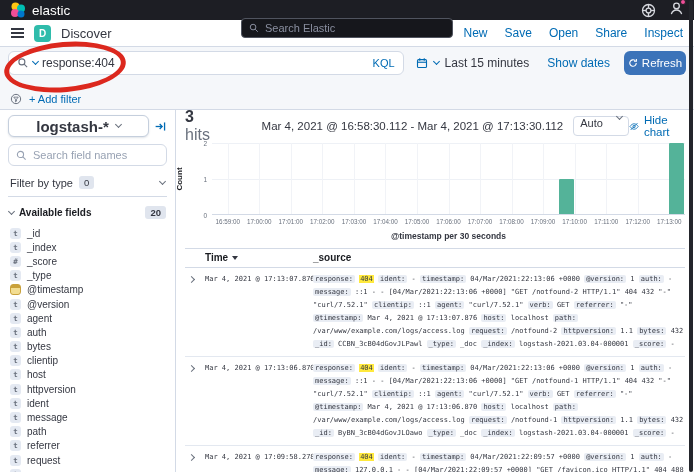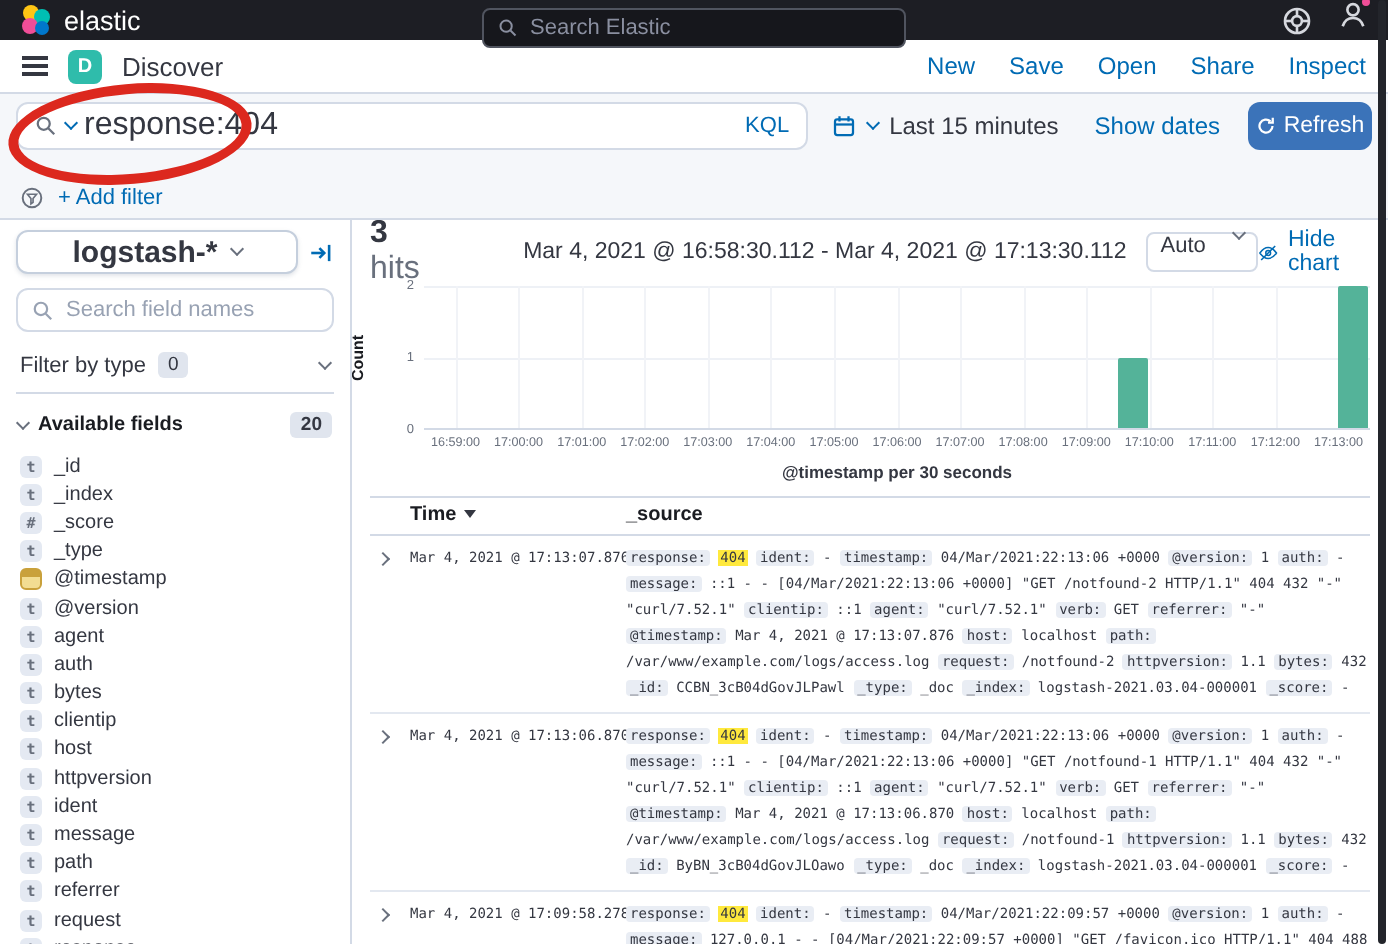--- a/index.html
+++ b/index.html
@@ -3,21 +3,21 @@
 <meta charset="utf-8">
 <style>
   * { box-sizing:border-box; margin:0; padding:0; }
   html,body { width:694px; height:472px; overflow:hidden; }
   body { font-family:"Liberation Sans",sans-serif; background:#fff; position:relative; color:#343741; }
   .screen { width:694px; height:472px; position:relative; overflow:hidden; }
 
   
   .topbar { height:20px; background:#1d1e24; display:flex; align-items:center; padding:0 10px; position:relative; }
   .brand { display:flex; align-items:center; gap:6px; color:#fff; font-size:13.5px; }
-  .gsearch { position:absolute; left:50%; transform:translateX(-50%); top:4px; width:212px; height:20px;
+  .gsearch { position:absolute; left:50%; transform:translateX(-50%); top:18px; width:212px; height:20px;
     border:1px solid #50545f; border-radius:4px; display:flex; align-items:center; gap:6px; padding:0 7px;
     color:#8a8fa0; font-size:11px; background:#16171c; }
   .topbar-right { margin-left:auto; display:flex; align-items:center; gap:13px; }
   .avatar-wrap { position:relative; }
   .notif-dot { position:absolute; top:-2px; right:-2px; width:6px; height:6px; border-radius:50%; background:#f04e98; border:1px solid #1d1e24; }
 
   
   .appbar { height:27px; background:#fff; border-bottom:1px solid #d3dae6; display:flex; align-items:center; gap:10px; padding:0 11px; }
   .hamburger { display:flex; flex-direction:column; gap:2.5px; cursor:pointer; }
   .hamburger span { display:block; width:13px; height:1.7px; background:#343741; }
@@ -25,21 +25,21 @@
     display:flex; align-items:center; justify-content:center; }
   .app-title { font-size:13px; color:#343741; }
   .nav-links { margin-left:auto; display:flex; gap:17px; font-size:12px; }
   .nav-links a { color:#006bb4; text-decoration:none; cursor:pointer; }
 
   
   .qstrip { background:#f5f7fa; border-bottom:1px solid #d3dae6; padding:4px 8px 3px; }
   .qrow { display:flex; align-items:center; gap:8px; height:24px; }
   .qinput { flex:1; height:24px; background:#fff; border:1px solid #d3dae6; border-radius:6px;
     display:flex; align-items:center; gap:4px; padding:0 8px; }
-  .qtext { flex:1; font-size:16px; color:#343741; }
+  .qtext { flex:1; font-size:12px; color:#343741; }
   .kql { font-size:11px; color:#006bb4; font-weight:500; }
   .dategroup { display:flex; align-items:center; gap:6px; padding:0 4px; }
   .timerange { font-size:12px; color:#343741; white-space:nowrap; }
   .showdates { font-size:12px; color:#006bb4; white-space:nowrap; cursor:pointer; margin:0 6px; }
   .refresh-btn { width:62px; height:24px; background:#3b73b9; border:none; border-radius:6px; color:#fff;
     font-size:11.5px; font-family:inherit; display:flex; align-items:center; justify-content:center; gap:4px; cursor:pointer; }
   .frow { height:15px; display:flex; align-items:center; gap:7px; margin-top:16px; padding-left:2px; }
   .addfilter { font-size:11px; color:#006bb4; cursor:pointer; }
 
   

